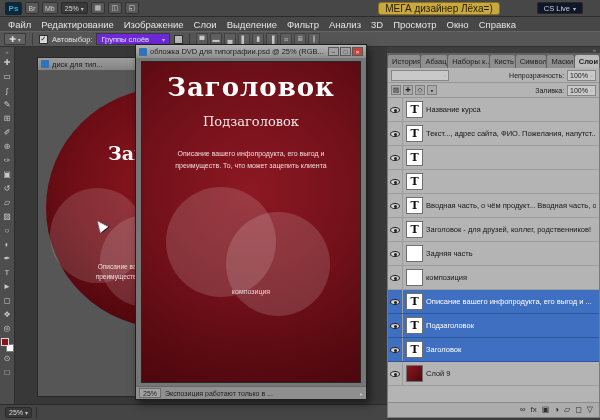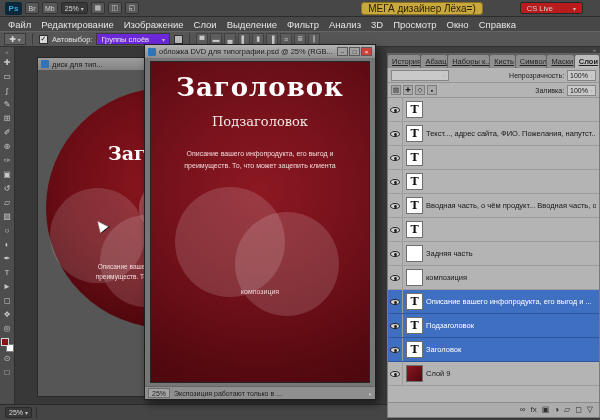--- a/index.html
+++ b/index.html
@@ -14,22 +14,22 @@
            display:flex;align-items:center;justify-content:center;border-radius:2px;flex:none;}
   .tb-btn{height:12px;min-width:14px;padding:0 2px;background:#585858;border:1px solid #323232;
           color:#cfcfcf;font-size:7px;display:flex;align-items:center;justify-content:center;border-radius:2px;flex:none;}
   .zoom-box{height:12px;padding:0 3px;background:#393939;border:1px solid #2a2a2a;color:#d8d8d8;
             font-size:7px;display:flex;align-items:center;gap:2px;border-radius:2px;flex:none;}
   .arrow{font-size:6px;color:#bdbdbd;}
   .ws-btn{height:13px;padding:0 6px;font-size:10px;display:flex;align-items:center;border-radius:3px;
           white-space:nowrap;flex:none;}
   .ws1{margin-left:auto;background:#c9a83e;color:#2a2106;border:1px solid #8a7120;}
   .ws2{background:#a8362e;color:#f7ddd8;border:1px solid #6d1f1a;}
-  .cslive{margin-left:34px;margin-right:12px;height:12px;padding:0 6px;background:#b91c1c;border:1px solid #272727;
-          color:#cdcdcd;font-size:7.5px;display:flex;align-items:center;gap:20px;border-radius:2px;flex:none;}
+  .cslive{margin-left:34px;margin-right:12px;height:12px;padding:0 6px;background:#0f172a;border:1px solid #272727;
+          color:#cdcdcd;font-size:7.5px;display:flex;align-items:center;gap:3px;border-radius:2px;flex:none;}
 
   
   .menubar{position:absolute;left:0;top:17px;width:600px;height:14px;background:#474747;
            display:flex;align-items:center;padding-left:3px;}
   .menu-item{color:#e4e4e4;font-size:9.5px;padding:0 5px;white-space:nowrap;}
 
   
   .optionsbar{position:absolute;left:0;top:31px;width:600px;height:16px;background:#565656;
               border-top:1px solid #646464;border-bottom:1px solid #303030;display:flex;align-items:center;
               gap:4px;padding:0 4px;font-size:8px;color:#ddd;}
@@ -73,21 +73,21 @@
               font-family:"DejaVu Serif",serif;font-weight:bold;font-size:19px;}
   .back-desc{position:absolute;left:8px;top:192px;width:240px;text-align:center;color:#f2dddd;
              font-size:6.5px;line-height:1.55;}
   .bcircle1{position:absolute;left:12px;top:118px;width:95px;height:95px;border-radius:50%;background:rgba(255,255,255,.14);}
   .bcircle2{position:absolute;left:62px;top:145px;width:92px;height:92px;border-radius:50%;background:rgba(255,255,255,.14);}
   .cursor{position:absolute;left:58px;top:150px;width:0;height:0;border-left:5px solid transparent;
           border-right:5px solid transparent;border-bottom:11px solid #fff;transform:rotate(-38deg);
           filter:drop-shadow(1px 1px 0 #111);}
 
   
-  .frontwin{position:absolute;left:144px;top:44px;width:232px;height:356px;background:#8b8b8b;
+  .frontwin{position:absolute;left:135px;top:44px;width:232px;height:356px;background:#8b8b8b;
             border:1px solid #1f1f1f;z-index:2;box-shadow:3px 4px 8px rgba(0,0,0,.5);}
   .frontwin .wtitle{height:13px;background:linear-gradient(#b4b4b4,#8e8e8e);}
   .win-btns{margin-left:auto;display:flex;gap:1px;flex:none;}
   .wbtn{width:11px;height:9px;background:#a0a0a0;border:1px solid #585858;color:#1d1d1d;font-size:6px;
         display:flex;align-items:center;justify-content:center;}
   .wbtn.close{background:#c6473a;color:#fff;}
   .fcanvas{position:relative;height:328px;background:#767676;display:flex;align-items:center;justify-content:center;}
   .cover{position:relative;width:218px;height:320px;overflow:hidden;box-shadow:0 0 0 1px #262626;
          background:radial-gradient(ellipse 130% 85% at 50% 40%, #8c1822 0%, #701019 40%, #560910 68%, #3e050b 100%);}
   .cover-title{position:absolute;top:10px;width:100%;text-align:center;color:#fff;
@@ -104,21 +104,21 @@
               align-items:center;gap:2px;font-size:7px;flex:none;}
   .wstatus .hint{white-space:nowrap;overflow:hidden;flex:1;}
 
   
   .dock{position:absolute;left:387px;top:47px;width:213px;height:371px;background:#585858;z-index:3;
         display:flex;flex-direction:column;}
   .dock-header{height:6px;background:#3e3e3e;display:flex;justify-content:flex-end;align-items:center;
                padding-right:4px;font-size:6px;color:#9a9a9a;line-height:6px;}
   .tabstrip{height:15px;background:#616161;display:flex;align-items:flex-end;gap:1px;padding:1px 1px 0;}
   .tab{height:13px;padding:0 4px;background:#8f8f8f;color:#1f1f1f;font-size:7.5px;display:flex;
-       align-items:center;white-space:nowrap;overflow:hidden;border-radius:2px 2px 0 0;text-decoration:underline;}
+       align-items:center;white-space:nowrap;overflow:hidden;border-radius:2px 2px 0 0;}
   .tab.active{background:#bdbdbd;font-weight:bold;}
   .layerspanel{flex:1;background:#b4b4b4;border:1px solid #7a7a7a;border-top:none;display:flex;flex-direction:column;}
   .lp-controls{height:15px;display:flex;align-items:center;gap:3px;padding:0 3px;border-bottom:1px solid #969696;
                font-size:7.5px;color:#1a1a1a;}
   .blend-select{width:58px;height:11px;background:#c9c9c9;border:1px solid #868686;display:flex;
                 align-items:center;justify-content:flex-end;padding:0 2px;flex:none;}
   .val-box{background:#c9c9c9;border:1px solid #868686;height:11px;padding:0 2px;display:flex;
            align-items:center;gap:2px;font-size:7px;flex:none;}
   .lp-label{white-space:nowrap;font-size:7px;}
   .spacer{flex:1;}
@@ -338,20 +338,21 @@
           <span>100%</span>
           <span class="arrow">▾</span>
         </span>
       </div>
       <div class="layersrows" id="layers-rows">
           <div class="layer-row">
             <span class="eye-cell">
               <span class="eye"></span>
             </span>
             <span class="thumb text">T</span>
+            <span class="llabel">Название курса</span>
           </div>
           <div class="layer-row">
             <span class="eye-cell">
               <span class="eye"></span>
             </span>
             <span class="thumb text">T</span>
             <span class="llabel">Текст..., адрес сайта, ФИО. Пожелания, напутст...</span>
           </div>
           <div class="layer-row">
             <span class="eye-cell">
@@ -370,20 +371,21 @@
               <span class="eye"></span>
             </span>
             <span class="thumb text">T</span>
             <span class="llabel">Вводная часть, о чём продукт... Вводная часть, о ...</span>
           </div>
           <div class="layer-row">
             <span class="eye-cell">
               <span class="eye"></span>
             </span>
             <span class="thumb text">T</span>
+            <span class="llabel">Заголовок - для друзей, коллег, родственников!</span>
           </div>
           <div class="layer-row">
             <span class="eye-cell">
               <span class="eye"></span>
             </span>
             <span class="thumb plain"></span>
             <span class="llabel">Задняя часть</span>
           </div>
           <div class="layer-row">
             <span class="eye-cell">

